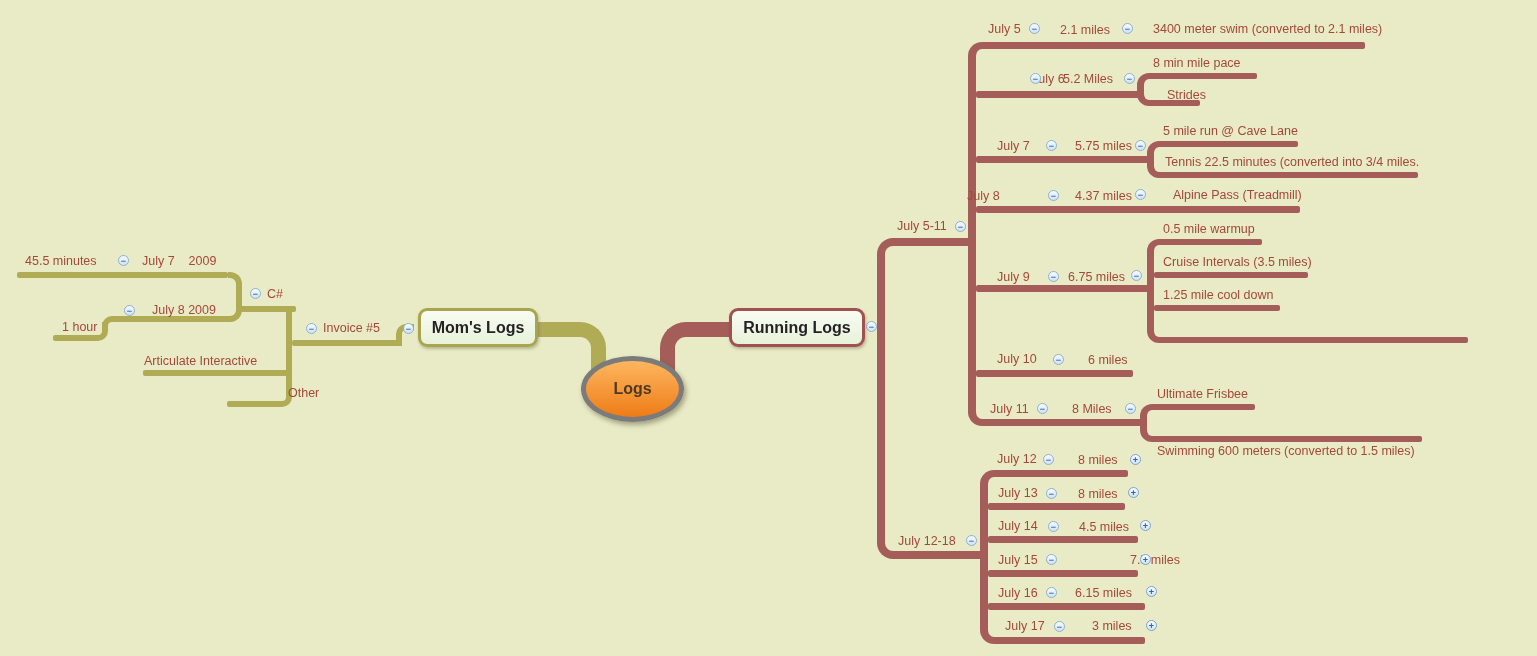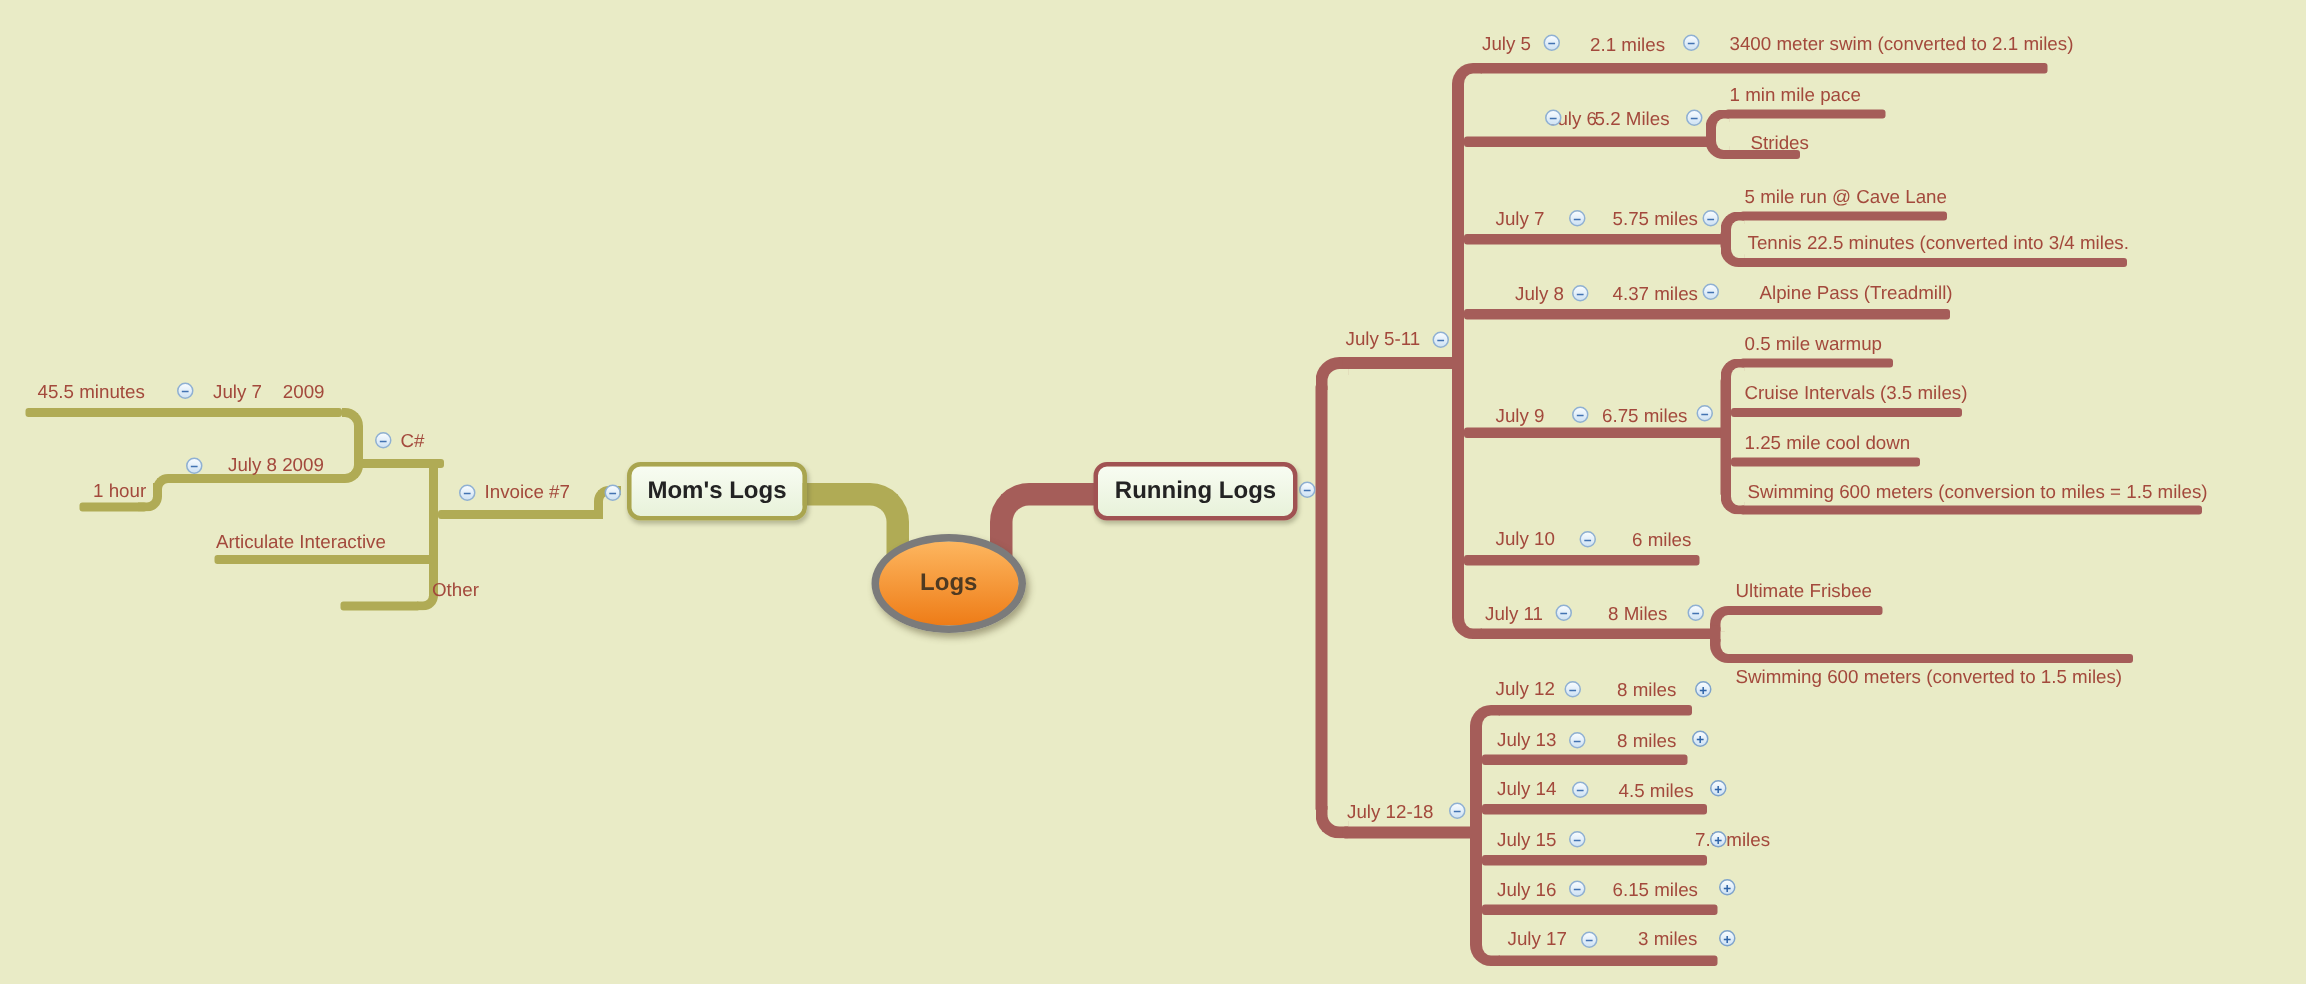--- a/index.html
+++ b/index.html
@@ -67,21 +67,21 @@
   <div class="hl ol" style="left:227px;top:401px;width:53px;height:6px;"></div>
 
   <div class="hl ol" style="left:292px;top:340px;width:106px;height:6px;"></div>
   <div class="c ov tl" style="left:396px;top:324px;width:18px;height:22px;border-top-width:6px;border-left-width:6px;border-top-left-radius:10px;"></div>
 
   <div class="t" style="left:25px;top:254px;">45.5 minutes</div>
   <div class="t" style="left:142px;top:254px;">July 7    2009</div>
   <div class="t" style="left:152px;top:303px;">July 8 2009</div>
   <div class="t" style="left:62px;top:320px;">1 hour</div>
   <div class="t" style="left:267px;top:287px;">C#</div>
-  <div class="t" style="left:323px;top:321px;">Invoice #7</div>
+  <div class="t" style="left:323px;top:321px;">Invoice #5</div>
   <div class="t" style="left:144px;top:354px;">Articulate Interactive</div>
   <div class="t" style="left:248px;top:386px;margin-left:40px;">Other</div>
 
   <div class="ic" style="left:118px;top:255px;">−</div>
   <div class="ic" style="left:124px;top:305px;">−</div>
   <div class="ic" style="left:250px;top:288px;">−</div>
   <div class="ic" style="left:306px;top:323px;">−</div>
   <div class="ic" style="left:403px;top:323px;">−</div>
 
   <div class="c tl" style="left:877px;top:238px;width:22px;height:22px;border-top-width:8px;border-left-width:8px;border-top-left-radius:16px;"></div>
@@ -140,38 +140,37 @@
 
   <div class="t" style="left:897px;top:219px;">July 5-11</div>
   <div class="t" style="left:898px;top:534px;">July 12-18</div>
 
   <div class="t" style="left:988px;top:22px;">July 5</div>
   <div class="t" style="left:1060px;top:23px;">2.1 miles</div>
   <div class="t" style="left:1153px;top:22px;">3400 meter swim (converted to 2.1 miles)</div>
 
   <div class="t" style="left:988px;top:72px;margin-left:44px;">July 6</div>
   <div class="t" style="left:1063px;top:72px;">5.2 Miles</div>
-  <div class="t" style="left:1153px;top:56px;">1 min mile pace</div>
+  <div class="t" style="left:1153px;top:56px;">8 min mile pace</div>
   <div class="t" style="left:1167px;top:88px;">Strides</div>
 
   <div class="t" style="left:997px;top:139px;">July 7</div>
   <div class="t" style="left:1075px;top:139px;">5.75 miles</div>
   <div class="t" style="left:1163px;top:124px;">5 mile run @ Cave Lane</div>
   <div class="t" style="left:1165px;top:155px;">Tennis 22.5 minutes (converted into 3/4 miles.</div>
 
-  <div class="t" style="left:1010px;top:189px;">July 8</div>
+  <div class="t" style="left:967px;top:189px;">July 8</div>
   <div class="t" style="left:1075px;top:189px;">4.37 miles</div>
   <div class="t" style="left:1173px;top:188px;">Alpine Pass (Treadmill)</div>
 
   <div class="t" style="left:997px;top:270px;">July 9</div>
   <div class="t" style="left:1068px;top:270px;">6.75 miles</div>
   <div class="t" style="left:1163px;top:222px;">0.5 mile warmup</div>
   <div class="t" style="left:1163px;top:255px;">Cruise Intervals (3.5 miles)</div>
   <div class="t" style="left:1163px;top:288px;">1.25 mile cool down</div>
-  <div class="t" style="left:1165px;top:321px;">Swimming 600 meters (conversion to miles = 1.5 miles)</div>
 
   <div class="t" style="left:997px;top:352px;">July 10</div>
   <div class="t" style="left:1088px;top:353px;">6 miles</div>
 
   <div class="t" style="left:990px;top:402px;">July 11</div>
   <div class="t" style="left:1072px;top:402px;">8 Miles</div>
   <div class="t" style="left:1157px;top:387px;">Ultimate Frisbee</div>
   <div class="t" style="left:1157px;top:418px;margin-top:26px;">Swimming 600 meters (converted to 1.5 miles)</div>
 
   <div class="t" style="left:997px;top:452px;">July 12</div>

